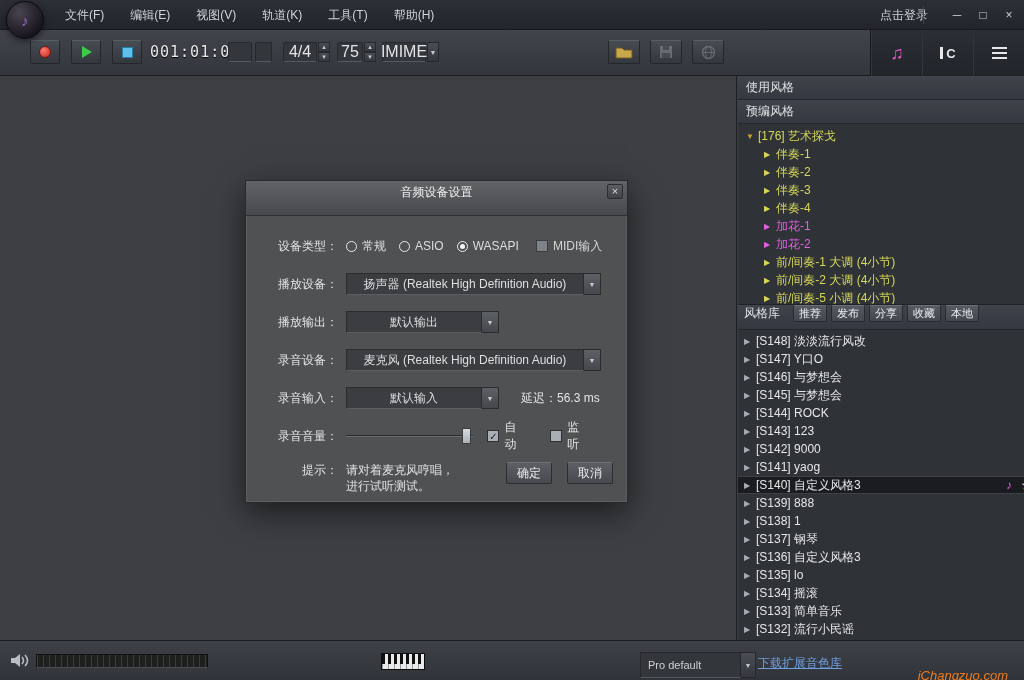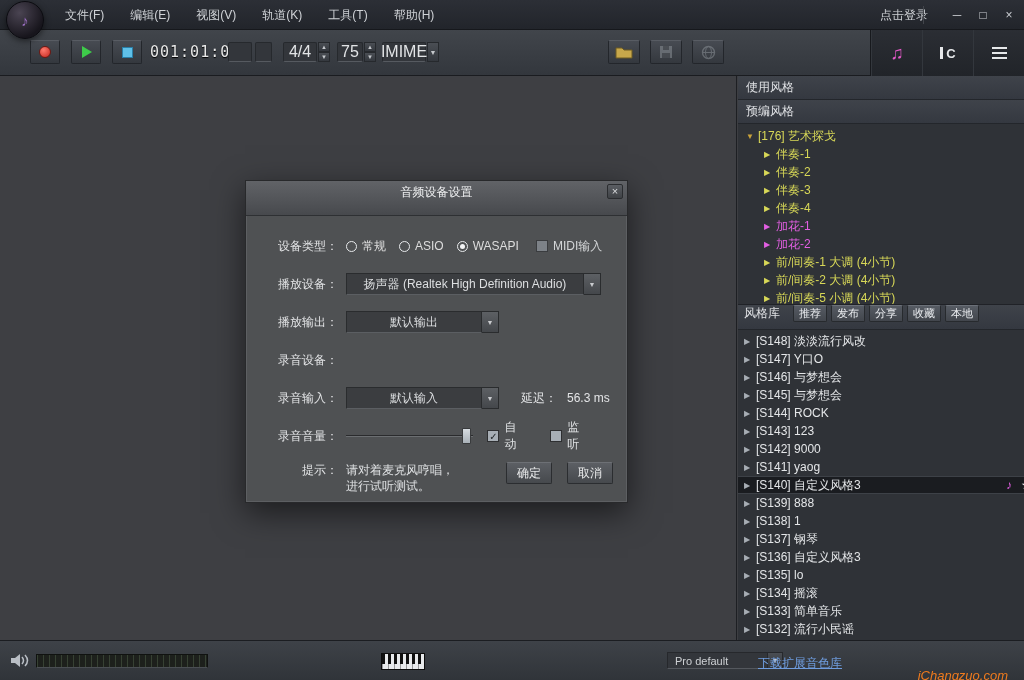--- a/index.html
+++ b/index.html
@@ -54,21 +54,21 @@
   .cb{width:12px;height:12px;border:1px solid #2e2f31;background:#a7aeb5;margin-right:5px;flex:none;text-align:center;}
   .cb i{font-style:normal;font-size:10px;font-weight:bold;color:#23272b;line-height:11px;display:block;}
   .cb.disabled{background:#7d8288;border-color:#3a3c3f;}
   .midi-opt{display:flex;align-items:center;margin-left:4px;color:#d4d6d8;}
   .dropdown{display:flex;height:22px;}
   .dd-field{background:#3b3d40;border:1px solid #2a2c2e;border-bottom-color:#5b5e62;color:#dddfe1;display:flex;align-items:center;justify-content:center;}
   .dd-wide{width:238px;text-align:center;}
   .dd-narrow{width:136px;}
   .dd-arrow{width:17px;background:linear-gradient(#5d6064,#44474b);border:1px solid #2a2c2e;border-left:none;color:#c9cbce;font-size:7px;display:flex;align-items:center;justify-content:center;}
   .lat-label{margin-left:22px;color:#e3e4e6;}
-  .lat-value{margin-left:10px;color:#e3e4e6;}
+  .lat-value{margin-left:0;color:#e3e4e6;}
   .slider{position:relative;width:128px;height:16px;margin-right:14px;}
   .track{position:absolute;left:0;right:0;top:7px;height:2px;background:#2a2b2d;border-bottom:1px solid #6b6e71;}
   .thumb{position:absolute;right:2px;top:0;width:9px;height:16px;background:linear-gradient(#d7dce1,#a9b1b8);border:1px solid #393b3d;border-radius:1px;}
   .cb-opt{display:flex;align-items:center;margin-right:22px;color:#dfe1e3;}
   .tip-row{display:flex;margin-top:4px;}
   .tip-text{color:#dfe1e3;line-height:16px;}
   .dbtn{width:46px;height:22px;background:linear-gradient(#5c5f64,#46494d);border:1px solid #2b2d30;border-top-color:#6d7075;color:#eaebec;display:flex;align-items:center;justify-content:center;border-radius:2px;margin-left:15px;align-self:flex-start;}
   .btn-spacer{margin-left:auto;}
 
   
@@ -94,21 +94,21 @@
   .lib-row.selected .row-icons{display:flex;}
   .i-note{color:#e35fe3;font-size:12px;}
   .i-star,.i-heart{color:#eef0f2;font-size:12px;}
 
   
   .bottombar{position:absolute;left:0;top:640px;width:1024px;height:40px;background:linear-gradient(#3e4248,#303439);border-top:1px solid #1b1d21;}
   .speaker{position:absolute;left:10px;top:11px;}
   .meter{position:absolute;left:36px;top:13px;width:172px;height:14px;background:#1d201c;border:1px solid #101210;border-bottom-color:#4a4e53;background-image:repeating-linear-gradient(90deg,rgba(120,150,110,.28) 0 1px,transparent 1px 6px);}
   .piano{position:absolute;left:381px;top:12px;width:44px;height:17px;background:#e8eaec;border:1px solid #0c0c0c;background-image:repeating-linear-gradient(90deg,rgba(0,0,0,.35) 0 1px,transparent 1px 6px);}
   .piano .blk{height:10px;background:repeating-linear-gradient(90deg,#101010 0 3px,transparent 3px 6px);}
-  .preset-combo{position:absolute;left:667px;top:11px;width:116px;height:17px;display:flex;}
+  .preset-combo{position:absolute;left:640px;top:11px;width:116px;height:26px;display:flex;}
   .pc-label{flex:1;background:#33363b;border:1px solid #26282c;border-bottom-color:#54585e;color:#ced1d4;font-size:11px;display:flex;align-items:center;padding:0 7px;}
   .pc-arrow{width:15px;background:linear-gradient(#4a4e54,#34383e);border:1px solid #26282c;border-left:none;color:#c5c8cc;font-size:7px;display:flex;align-items:center;justify-content:center;}
   .dl-link{position:absolute;left:758px;top:14px;color:#6f9ddf;text-decoration:underline;}
   .brand{position:absolute;right:16px;top:14px;color:#ef7b1e;font-size:13px;font-style:italic;margin-top:13px;}
 </style>
 </head>
 <body>
 
 <div id="app">
 
@@ -242,20 +242,24 @@
       <div class="drow">
         <span class="dlabel">播放输出：</span>
         <div class="dropdown">
           <span class="dd-field dd-narrow">默认输出</span>
           <span class="dd-arrow">▼</span>
         </div>
       </div>
 
       <div class="drow">
         <span class="dlabel">录音设备：</span>
+        <div class="dropdown">
+          <span class="dd-field dd-wide">麦克风 (Realtek High Definition Audio)</span>
+          <span class="dd-arrow">▼</span>
+        </div>
       </div>
 
       <div class="drow">
         <span class="dlabel">录音输入：</span>
         <div class="dropdown">
           <span class="dd-field dd-narrow">默认输入</span>
           <span class="dd-arrow">▼</span>
         </div>
         <span class="lat-label">延迟：</span>
         <span class="lat-value">56.3 ms</span>

